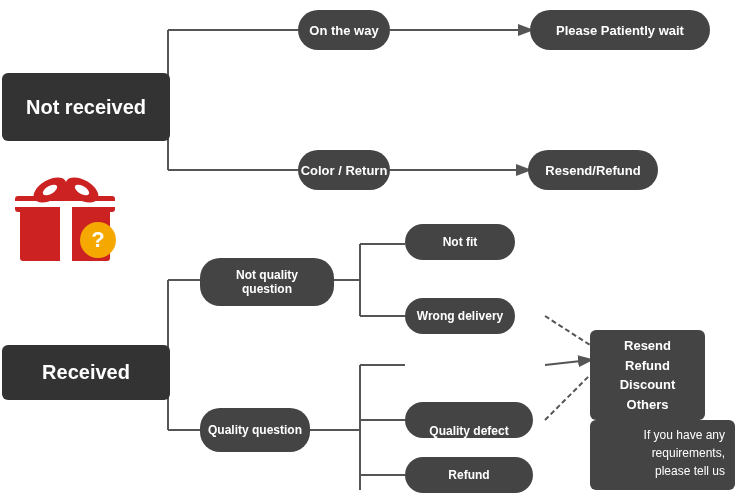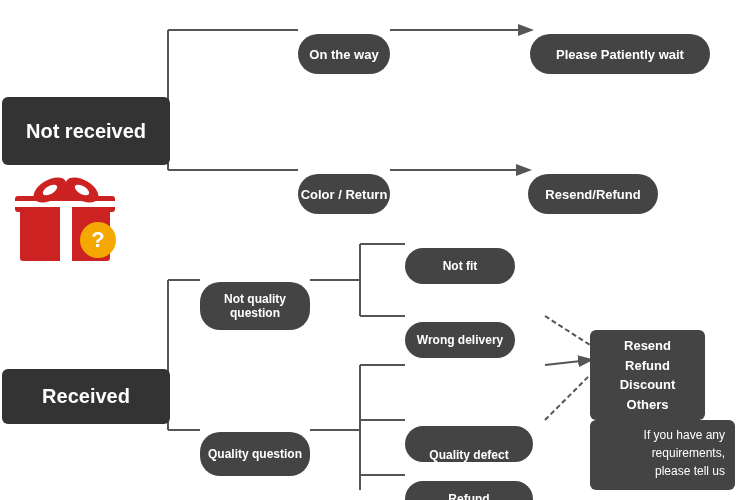--- a/index.html
+++ b/index.html
@@ -22,21 +22,20 @@
 
     
     .box {
       position: absolute;
       border-radius: 6px;
       display: flex;
       align-items: center;
       justify-content: center;
       text-align: center;
       font-weight: bold;
-      margin-top: 24px;
     }
 
     .box-dark {
       background: #444;
       color: #fff;
       border-radius: 20px;
     }
 
     .box-main {
       background: #333;
@@ -171,21 +170,21 @@
 
       <circle cx="88" cy="72" r="18" fill="#f5a800"></circle>
       <text x="88" y="79" text-anchor="middle" font-size="22" font-weight="bold" fill="white">?</text>
     </svg>
   </div>
 
   <div class="box box-main" style="left:2px; top:345px; width:168px; height:55px; font-size:20px;">
     <span>Received</span>
   </div>
 
-  <div class="box box-dark" style="left:200px; top:258px; width:110px; height:48px; font-size:12px; white-space:pre-line;">
+  <div class="box box-dark" style="left:200px; top:258px; width:134px; height:48px; font-size:12px; white-space:pre-line;">
     <span style="white-space:pre-line;">Not quality
 question</span>
   </div>
 
   <div class="box box-dark" style="left:200px; top:408px; width:110px; height:44px; font-size:12px;">
     <span>Quality question</span>
   </div>
 
   <div class="box box-dark" style="left:405px; top:224px; width:110px; height:36px; font-size:12px;">
     <span>Not fit</span>

